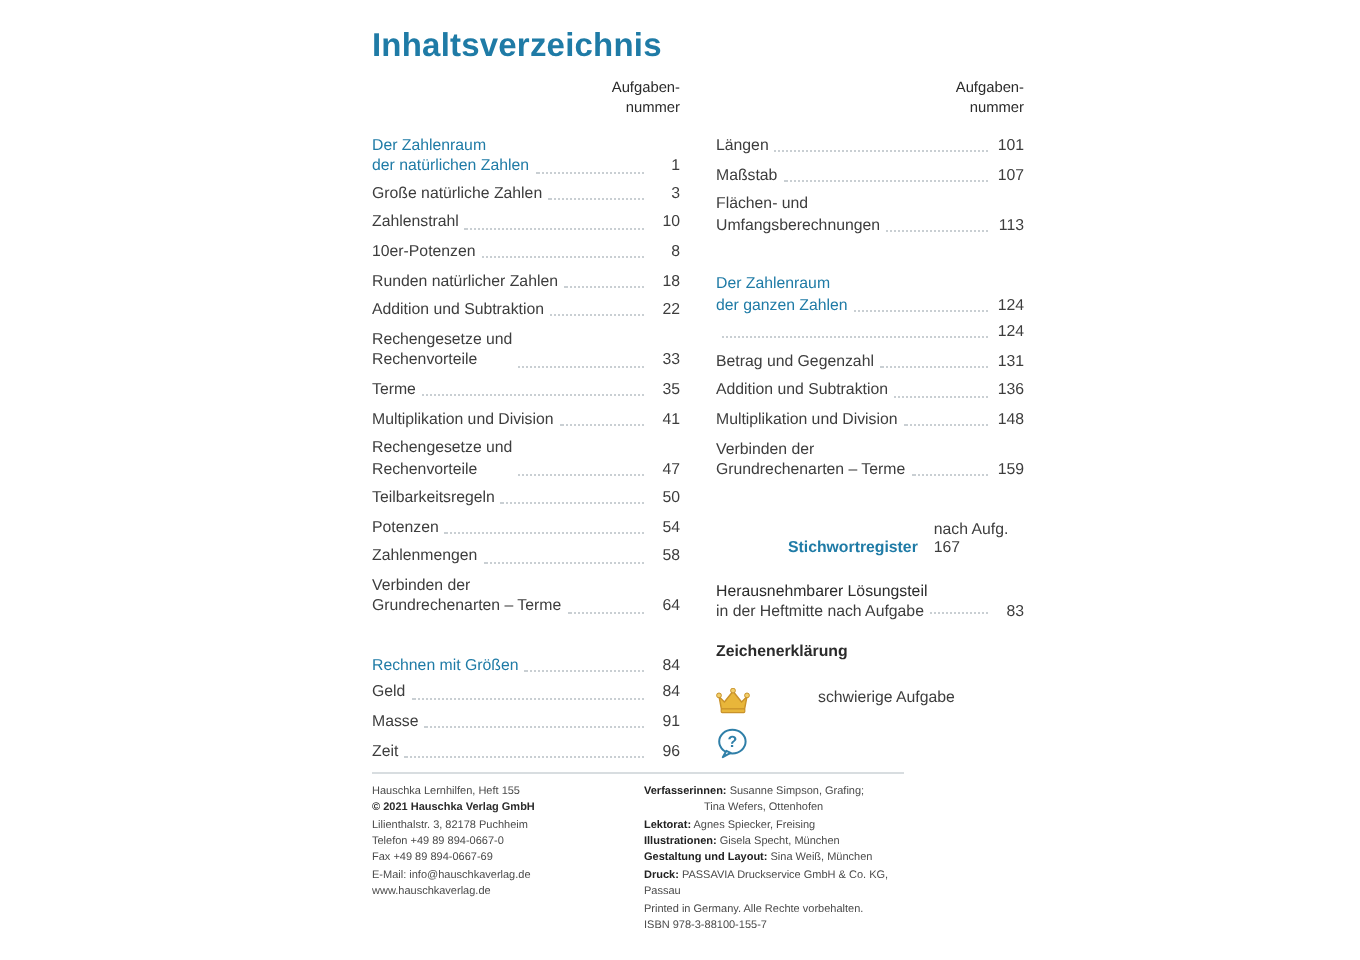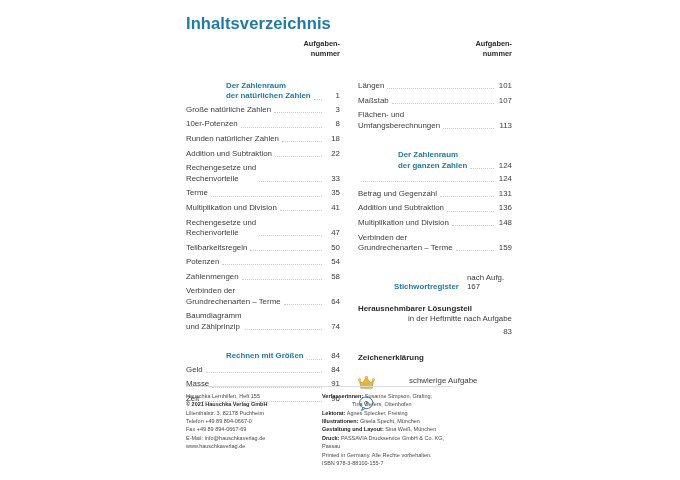--- a/index.html
+++ b/index.html
@@ -25,24 +25,24 @@
   }
   .columns{
     display:flex;
     gap:18px;
     align-items:flex-start;
   }
   .col{width:154px;flex:0 0 154px;}
   .col-head{
     text-align:right;
     font-size:7.4px;
-    font-weight:bold;
+    font-weight:normal;
     color:#2b2b2b;
     line-height:1.35;
-    margin-bottom:22px;
+    margin-bottom:9px;
     white-space:pre-line;
   }
   
   .entry{
     display:flex;
     align-items:flex-end;
     font-size:7.9px;
     line-height:1.32;
     color:#3d3d3d;
     margin-bottom:4.2px;
@@ -59,22 +59,21 @@
     height:1px;
   }
   .entry .num{
     flex:0 0 15px;
     text-align:right;
     font-size:7.9px;
     color:#3d3d3d;
   }
   .entry.section .label{
     color:#1f7ba6;
-    font-weight:bold;
-    margin-left:40px;
+    font-weight:normal;
   }
   .entry.section{margin-bottom:3px;}
   .gap{height:11px;}
   .gap-lg{height:15px;}
 
   .kw{
     display:flex;
     align-items:flex-end;
     font-size:7.9px;
     margin-bottom:2px;
@@ -84,30 +83,29 @@
     flex:1 1 auto;
     border-bottom:1px dotted #c9cfd3;
     margin:0 4px 2.2px 4px;
     max-width:12px;
     height:1px;
   }
   .kw .val{color:#3d3d3d;}
 
   .block-head{
     font-size:7.9px;
-    font-weight:bold;
+    font-weight:normal;
     color:#2b2b2b;
     margin-bottom:1px;
   }
   .block-sub{
     display:flex;
     align-items:flex-end;
     font-size:7.9px;
     color:#3d3d3d;
-    flex-direction:column;
   }
   .block-sub .leader{
     flex:1 1 auto;
     border-bottom:1px dotted #c9cfd3;
     margin:0 3px 2.2px 3px;
     height:1px;
   }
   .block-sub .num{flex:0 0 15px;text-align:right;}
 
   
@@ -183,20 +181,25 @@
 der natürlichen Zahlen</span>
           <span class="leader"></span>
           <span class="num">1</span>
         </div>
         <div class="entry">
           <span class="label">Große natürliche Zahlen</span>
           <span class="leader"></span>
           <span class="num">3</span>
         </div>
         <div class="entry">
+          <span class="label">Zahlenstrahl</span>
+          <span class="leader"></span>
+          <span class="num">10</span>
+        </div>
+        <div class="entry">
           <span class="label">10er-Potenzen</span>
           <span class="leader"></span>
           <span class="num">8</span>
         </div>
         <div class="entry">
           <span class="label">Runden natürlicher Zahlen</span>
           <span class="leader"></span>
           <span class="num">18</span>
         </div>
         <div class="entry">
@@ -239,26 +242,20 @@
         <div class="entry">
           <span class="label">Zahlenmengen</span>
           <span class="leader"></span>
           <span class="num">58</span>
         </div>
         <div class="entry">
           <span class="label">Verbinden der
 Grundrechenarten – Terme</span>
           <span class="leader"></span>
           <span class="num">64</span>
-        </div>
-        <div class="entry">
-          <span class="label">Baumdiagramm
-und Zählprinzip</span>
-          <span class="leader"></span>
-          <span class="num">74</span>
         </div>
       </div>
 
       <div class="gap-lg"></div>
 
       <div>
         <div class="entry section">
           <span class="label">Rechnen mit Größen</span>
           <span class="leader"></span>
           <span class="num">84</span>

